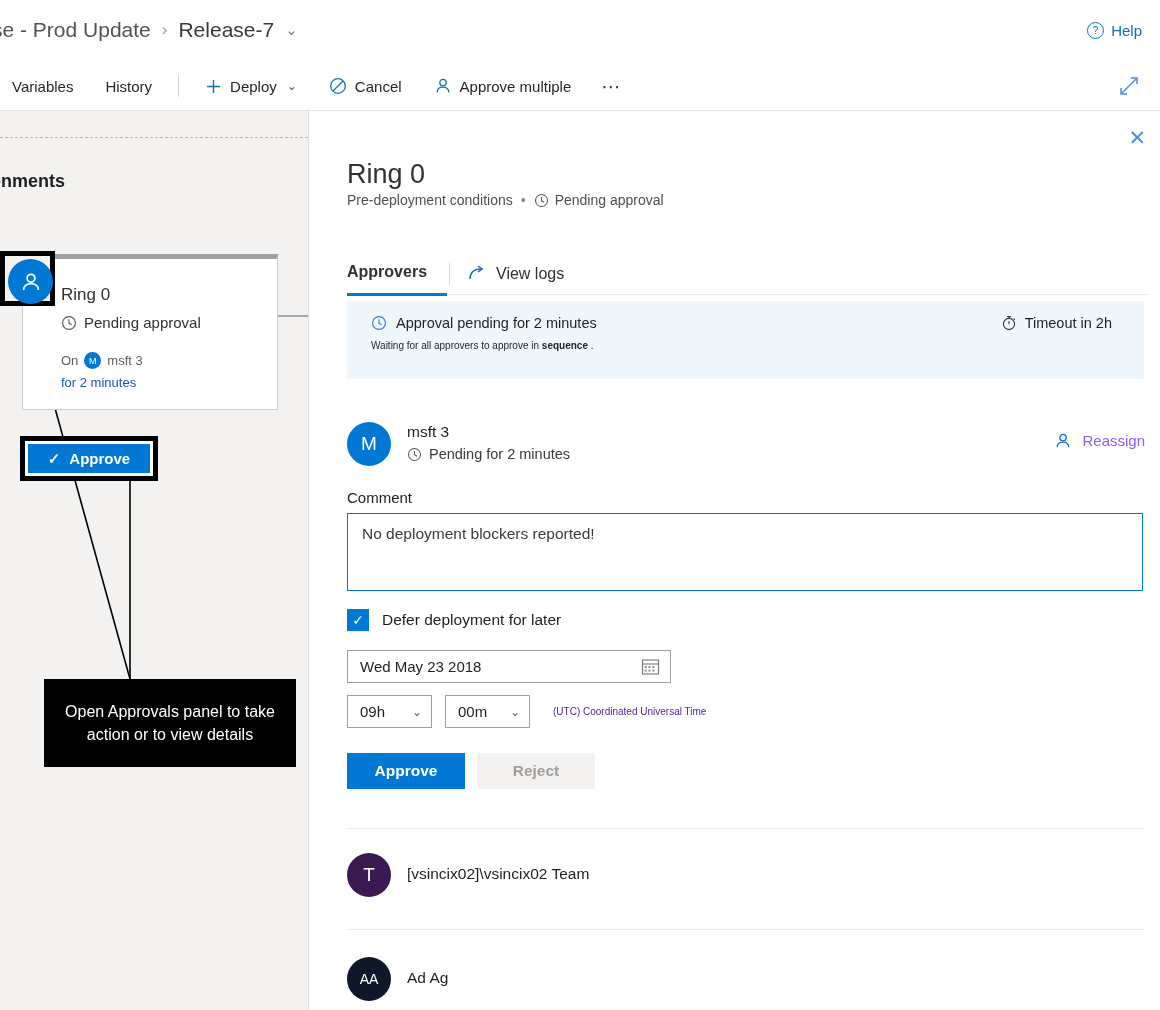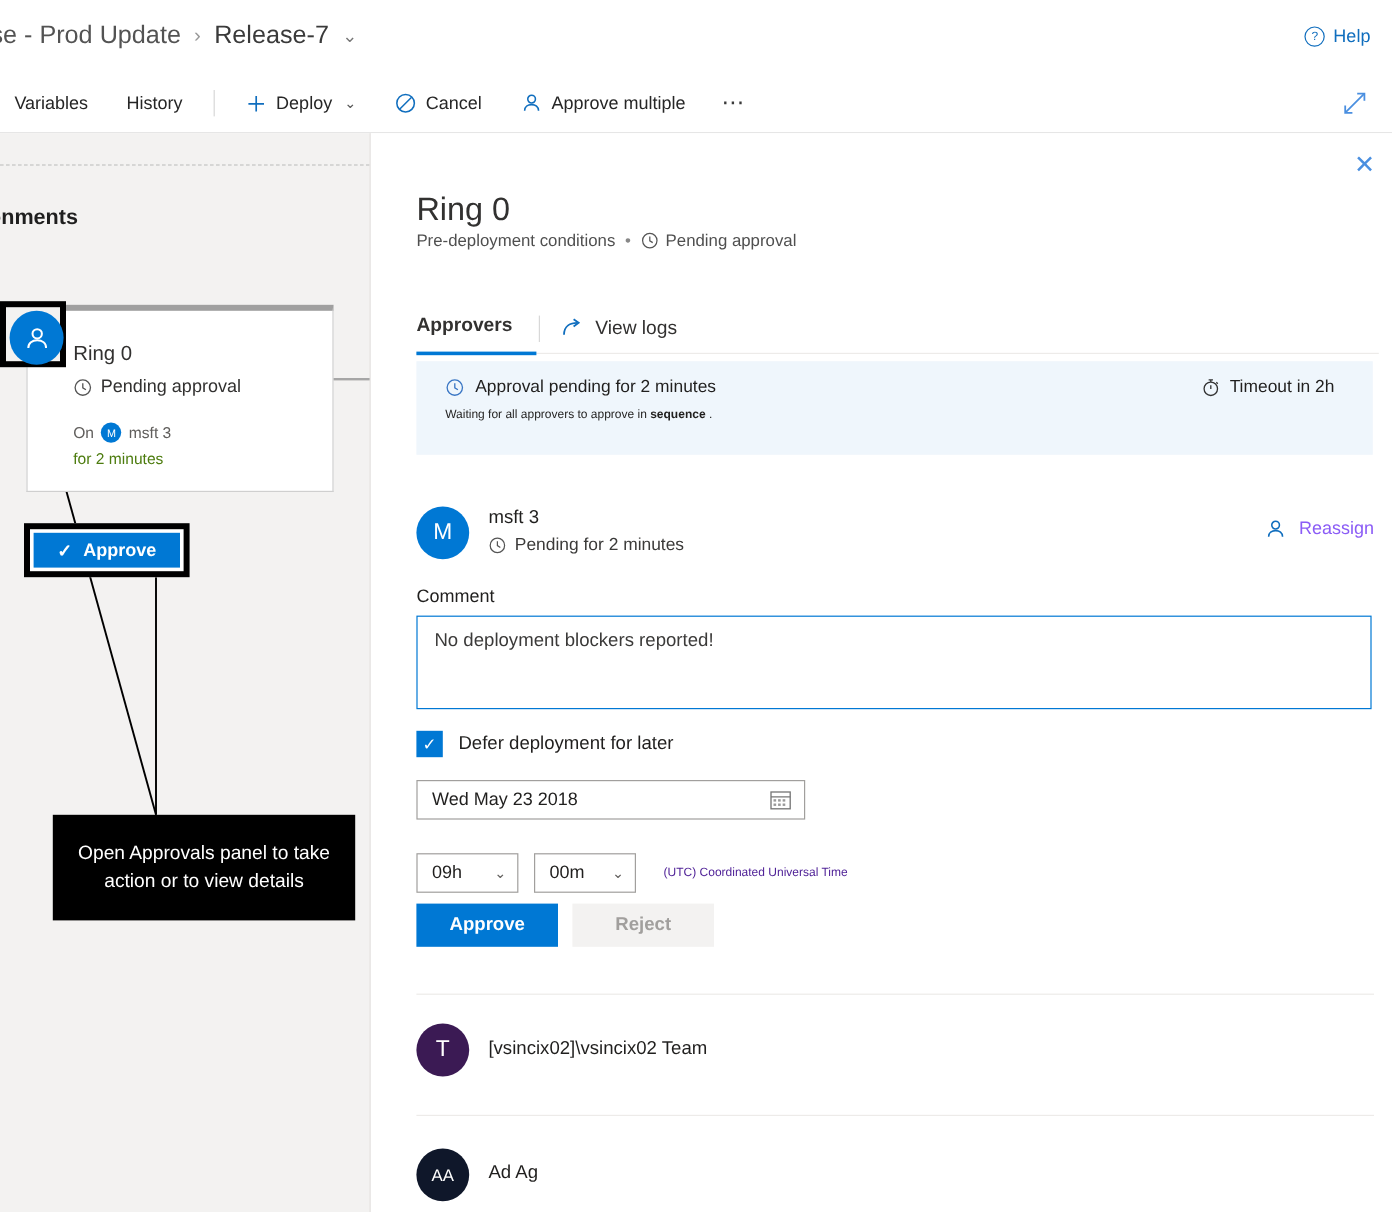--- a/index.html
+++ b/index.html
@@ -188,21 +188,21 @@
     color: #fff;
     font-size: 9px;
     display: inline-flex;
     align-items: center;
     justify-content: center;
   }
   .stage-dur {
     position: absolute;
     left: 38px; top: 116px;
     font-size: 13px;
-    color: #4d7c0f;
+    color: #1d4ed8;
   }
   .connector-right {
     position: absolute;
     left: 278px; top: 204px;
     width: 40px;
     border-top: 2px solid #a6a6a6;
   }
   .person-badge-box {
     position: absolute;
     left: 0; top: 140px;
@@ -748,21 +748,21 @@
             <rect x="7.4" y="9" width="2.2" height="2"></rect>
             <rect x="11.2" y="9" width="2.2" height="2"></rect>
           <rect x="3.6" y="12.6" width="2.2" height="2"></rect>
             <rect x="7.4" y="12.6" width="2.2" height="2"></rect>
             <rect x="11.2" y="12.6" width="2.2" height="2"></rect>
         </g>
       </svg>
     </span>
   </div>
 
-  <div class="time-row" style="left:38px; top:584px;margin-top:16px;">
+  <div class="time-row" style="left:38px; top:584px;">
     <div class="time-select">
       <span>09h</span>
       <span class="chev-sm">⌄</span>
     </div>
     <div class="time-select">
       <span>00m</span>
       <span class="chev-sm">⌄</span>
     </div>
     <span class="tz-label">(UTC) Coordinated Universal Time</span>
   </div>

